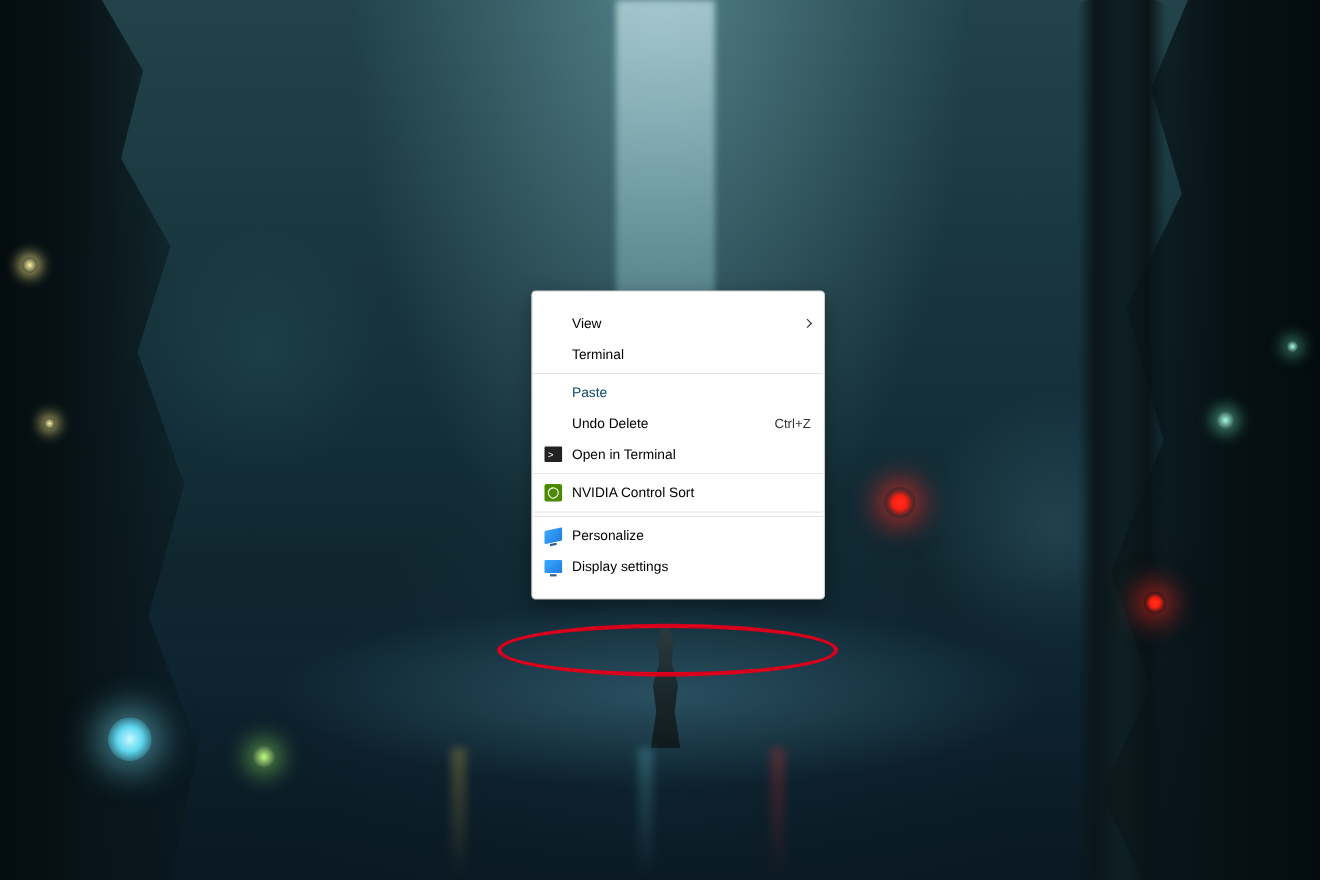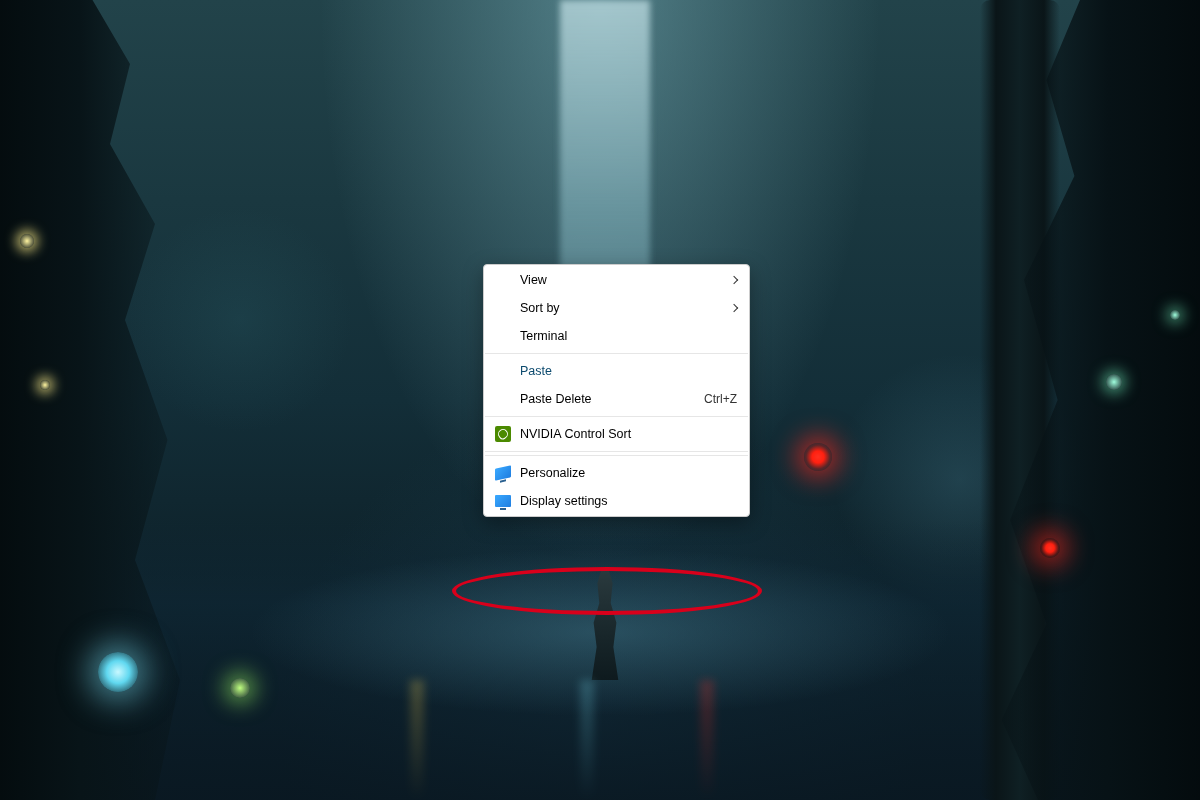--- a/index.html
+++ b/index.html
@@ -67,21 +67,21 @@
     
     .context-menu {
       position: absolute;
       left: 483px;
       top: 264px;
       width: 267px;
       background: #ffffff;
       border: 1px solid #cccccc;
       border-radius: 4px;
       box-shadow: 0 6px 20px rgba(0,0,0,0.35);
-      padding: 1px 0;
+      padding: 15px 0;
       font-size: 12.5px;
       color: #000;
       z-index: 10;
     }
     .menu-item {
       display: flex;
       align-items: center;
       height: 28px;
       padding: 0 12px 0 10px;
       cursor: default;
@@ -154,44 +154,45 @@
 </div>
 
 <div class="context-menu">
 
   <div class="menu-item">
     <span class="menu-spacer"></span>
     <span class="menu-label">View</span>
     <span class="menu-arrow"></span>
   </div>
 
-  <div class="menu-item">
-    <span class="menu-spacer"></span>
-    <span class="menu-label">Sort by</span>
-    <span class="menu-arrow"></span>
-  </div>
 
   <div class="menu-item">
     <span class="menu-spacer"></span>
     <span class="menu-label">Terminal</span>
   </div>
 
   <div class="menu-sep"></div>
 
   <div class="menu-item disabled">
     <span class="menu-spacer"></span>
     <span class="menu-label">Paste</span>
   </div>
 
   <div class="menu-item">
     <span class="menu-spacer"></span>
-    <span class="menu-label">Paste Delete</span>
+    <span class="menu-label">Undo Delete</span>
     <span class="menu-shortcut">Ctrl+Z</span>
   </div>
 
+  <div class="menu-item">
+    <span class="menu-icon">
+        <span class="ic-terminal"></span>
+      </span>
+    <span class="menu-label">Open in Terminal</span>
+  </div>
 
   <div class="menu-sep"></div>
 
   <div class="menu-item">
     <span class="menu-icon">
         <span class="ic-nvidia"></span>
       </span>
     <span class="menu-label">NVIDIA Control Sort</span>
   </div>
 

